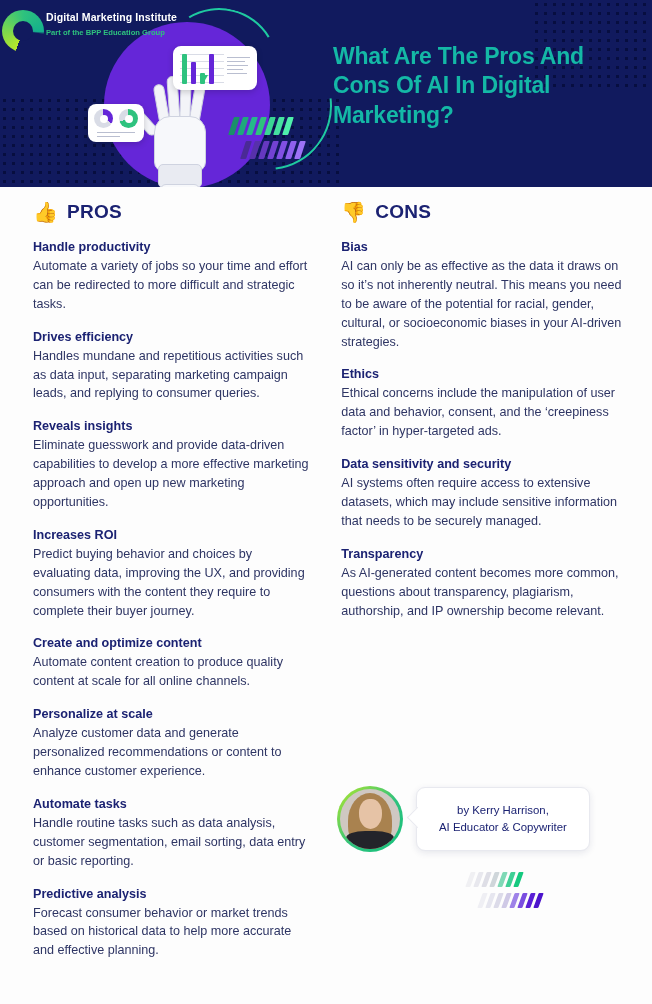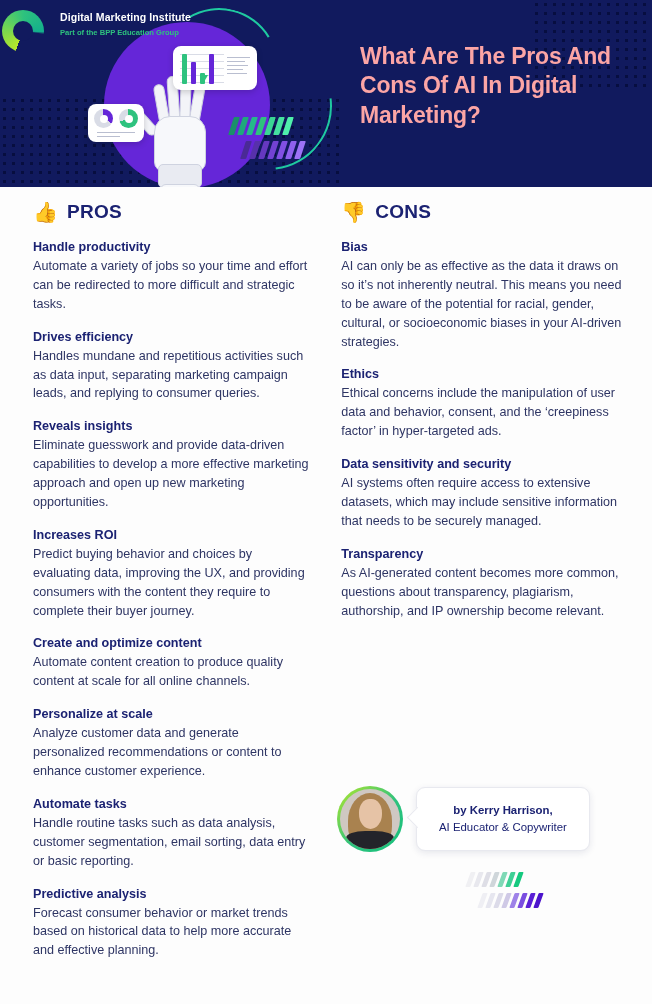--- a/index.html
+++ b/index.html
@@ -152,21 +152,21 @@
     border-radius: 6px;
   }
 
   
   .stripes { position: absolute; display: flex; gap: 3px; }
   .stripe { width: 6px; height: 18px; transform: skewX(-18deg); border-radius: 1px; }
   .stripes-green { left: 231px; top: 117px; }
   .stripes-purple { left: 243px; top: 141px; }
 
   
-  .logo { position: absolute; left: 8px; top: 10px; display: flex; gap: 16px; }
+  .logo { position: absolute; left: 8px; top: 10px; display: flex; gap: 2px; }
   .logo-mark {
     width: 42px; height: 42px; border-radius: 50%;
     background: conic-gradient(from 200deg, #b6e82a, #2ec27e 45%, #14b08c 70%, #111a5e 72%, #111a5e 100%);
     position: relative;
     margin-left: -6px;
   }
   .logo-mark::after {
     content: ""; position: absolute;
     left: 11px; top: 11px; width: 20px; height: 20px;
     background: #111a5e; border-radius: 50%;
@@ -182,23 +182,23 @@
   .logo-sub {
     color: #2ec27e;
     font-size: 7.6px;
     font-weight: 700;
     line-height: 1.2;
     margin-top: 4px;
   }
 
   .hero-title {
     position: absolute;
-    left: 360px; top: 42px;
+    left: 333px; top: 42px;
     width: 285px;
-    color: #fca5a5;
+    color: #14b8a6;
     font-size: 23px;
     font-weight: 700;
     line-height: 1.28;
     letter-spacing: -.2px;
   }
 
   
   .content {
     display: flex;
     padding: 14px 20px 0 33px;
@@ -291,21 +291,21 @@
   .bubble::before {
     content: "";
     position: absolute;
     left: -7px; top: 22px;
     width: 14px; height: 14px;
     background: #ffffff;
     border-left: 1px solid #e8e9ef;
     border-bottom: 1px solid #e8e9ef;
     transform: rotate(45deg);
   }
-  .bubble b { font-weight: 700; }
+  .bubble b { font-weight: 400; }
 
   
   .bottom-stripes { position: absolute; display: flex; gap: 3px; }
   .bs { width: 5px; height: 15px; transform: skewX(-20deg); border-radius: 1px; }
   .bs-row1 { left: 468px; top: 872px; }
   .bs-row2 { left: 480px; top: 893px; }
 </style>
 </head>
 <body>
 

